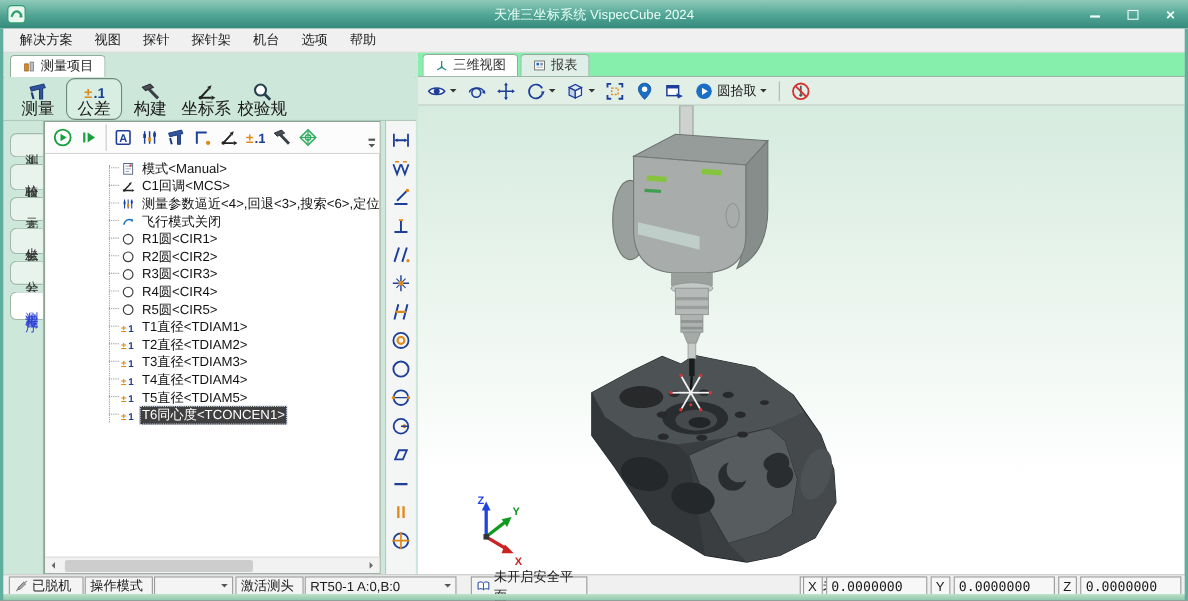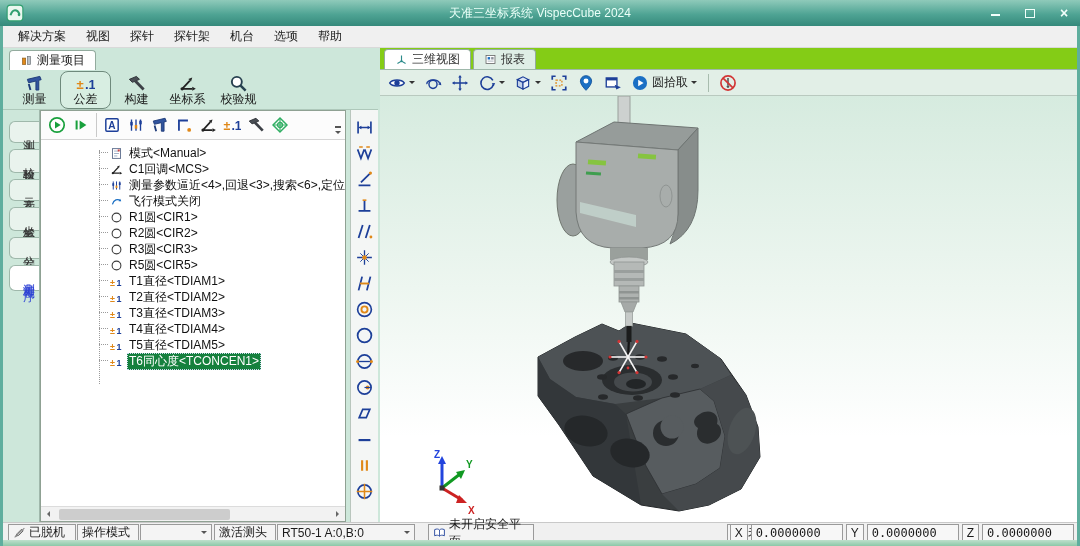--- a/index.html
+++ b/index.html
@@ -22,51 +22,51 @@
   .edge{position:absolute;top:26px;bottom:0;width:3px;background:#5fae9e;z-index:5;}
   .edge-l{left:0}.edge-r{right:0}
   
   .lp-tabstrip{position:absolute;left:3px;top:48px;width:375px;height:22px;background:#cde7da;border-bottom:1px solid #c2410c;}
   .ptab{position:absolute;left:6px;top:2px;height:19px;background:#fff;border:1px solid #93ab9e;border-bottom:none;border-radius:4px 4px 0 0;display:flex;align-items:center;gap:4px;padding:0 10px;}
   .ptab svg{width:13px;height:13px;}
   .lp-ribbon{position:absolute;left:3px;top:70px;width:375px;height:40px;background:#cde7da;display:flex;align-items:center;padding-left:6px;box-sizing:border-box;border-bottom:1px solid #aec8ba;}
   .rib{width:49px;height:36px;display:flex;flex-direction:column;align-items:center;justify-content:center;border:1px solid transparent;border-radius:8px;}
   .rib.sel{border-color:#6f8a7c;background:#d8eee2;}
   .ribicon{width:19px;height:19px;}
-  .riblabel{font-size:12px;line-height:13px;color:#1a1a1a;}
+  .riblabel{font-size:15px;line-height:13px;color:#1a1a1a;}
   .side-tabs{position:absolute;left:3px;top:110px;width:37px;height:412px;background:#cde7da;border-right:1px solid #9fb8ab;display:flex;flex-direction:column;padding-top:8px;box-sizing:border-box;}
   .stab{writing-mode:vertical-rl;text-orientation:upright;margin:3px 0 3px 6px;padding:8px 2px;background:#e9f3ed;border:1px solid #9fb8ab;border-right:none;border-radius:6px 0 0 6px;color:#333;letter-spacing:2px;font-size:12px;text-align:center;}
   .stab.active{background:#fff;color:#2a3fd4;}
   .tree-panel{position:absolute;left:40px;top:110px;width:306px;height:412px;background:#fff;border:1px solid #8fa193;box-sizing:border-box;}
   .tree-toolbar{position:relative;height:28px;border-bottom:1px solid #d5d5d5;display:flex;align-items:center;padding-left:4px;background:#fcfcfc;}
   .tt-btn{width:24px;height:24px;display:flex;align-items:center;justify-content:center;}
   .tt-btn.has-sep{border-left:1px solid #c9c9c9;margin-left:3px;padding-left:3px;}
   .tticon{width:18px;height:18px;}
   .tt-overflow{position:absolute;right:2px;bottom:2px;width:10px;height:12px;}
   .tt-overflow::before{content:'';position:absolute;left:2px;top:1px;width:6px;height:2px;background:#555;}
   .tt-overflow::after{content:'';position:absolute;left:2px;top:6px;border:3px solid transparent;border-top-color:#555;}
   .tree{position:relative;height:354px;overflow:hidden;padding:5px 0 0 6px;margin-left:48px;}
   .tree::before{content:'';position:absolute;left:10px;top:10px;height:234px;border-left:1px dotted #9a9a9a;}
   .trow{display:flex;align-items:center;height:16px;white-space:nowrap;}
   .tdash{width:9px;height:1px;border-top:1px dotted #9a9a9a;margin-left:4px;flex:none;}
   .ticon{width:13px;height:13px;margin:0 4px 0 2px;flex:none;}
   .tlabel{font-size:12px;color:#111;padding:0 2px;}
-  .tlabel.sel{background:#15803d;color:#fff;outline:1px dotted #cdd9f2;outline-offset:-1px;}
+  .tlabel.sel{background:#404040;color:#fff;outline:1px dotted #cdd9f2;outline-offset:-1px;}
   .hscroll{position:absolute;left:0;bottom:0;width:100%;height:15px;background:#f2f2f2;border-top:1px solid #dcdcdc;display:flex;align-items:center;box-sizing:border-box;}
   .harrow{width:14px;height:14px;position:relative;}
   .harrow::after{content:'';position:absolute;top:4px;border:3.5px solid transparent;}
   .harrow-l::after{left:3px;border-right-color:#666;}
   .harrow-r::after{right:3px;border-left-color:#666;}
   .htrack{flex:1;position:relative;height:13px;}
   .hthumb{position:absolute;left:4px;top:1px;width:62%;height:11px;background:#cdcdcd;border-radius:2px;}
   .gdt-bar{position:absolute;left:350px;top:110px;width:28px;height:412px;background:#f4f6f5;border-left:1px solid #b9c6bd;display:flex;flex-direction:column;align-items:center;padding-top:4px;box-sizing:border-box;}
   .gdt-btn{width:24px;height:26px;display:flex;align-items:center;justify-content:center;}
   .gdticon{width:19px;height:19px;}
   
-  .rp-tabstrip{position:absolute;left:380px;top:48px;width:697px;height:22px;background:#84cc16;border-bottom:1px solid #9fb8ab;display:flex;align-items:flex-end;padding-left:4px;box-sizing:border-box;}
+  .rp-tabstrip{position:absolute;left:380px;top:48px;width:697px;height:22px;background:#86efac;border-bottom:1px solid #9fb8ab;display:flex;align-items:flex-end;padding-left:4px;box-sizing:border-box;}
   .rtab{height:19px;display:flex;align-items:center;gap:4px;padding:0 10px;border:1px solid #93ab9e;border-bottom:none;border-radius:4px 4px 0 0;background:#dfeee6;margin-right:2px;color:#333;}
   .rtab.active{background:#fff;}
   .rtab svg{width:13px;height:13px;}
   .rp-toolbar{position:absolute;left:380px;top:70px;width:697px;height:26px;background:#e2efe7;border-bottom:1px solid #b9c9bf;display:flex;align-items:center;padding-left:8px;box-sizing:border-box;}
   .tb{display:flex;align-items:center;gap:3px;margin-right:9px;}
   .tb.has-sep{border-left:1px solid #a8bcae;padding-left:10px;margin-left:2px;}
   .tbicon{width:18px;height:18px;}
   .tblabel{font-size:12px;color:#1a1a1a;}
   .tblabel:empty{display:none;}
   .caret{width:0;height:0;border:3.5px solid transparent;border-top-color:#333;margin-top:3px;display:none;}
@@ -493,20 +493,27 @@
         </div>
 
         <div class="trow">
           <span class="tdash"></span>
           <svg class="ticon">
             <use href="#sym-circle"></use>
           </svg>
           <span class="tlabel">R3圆&lt;CIR3&gt;</span>
         </div>
 
+        <div class="trow">
+          <span class="tdash"></span>
+          <svg class="ticon">
+            <use href="#sym-circle"></use>
+          </svg>
+          <span class="tlabel">R4圆&lt;CIR4&gt;</span>
+        </div>
 
         <div class="trow">
           <span class="tdash"></span>
           <svg class="ticon">
             <use href="#sym-circle"></use>
           </svg>
           <span class="tlabel">R5圆&lt;CIR5&gt;</span>
         </div>
 
         <div class="trow">

